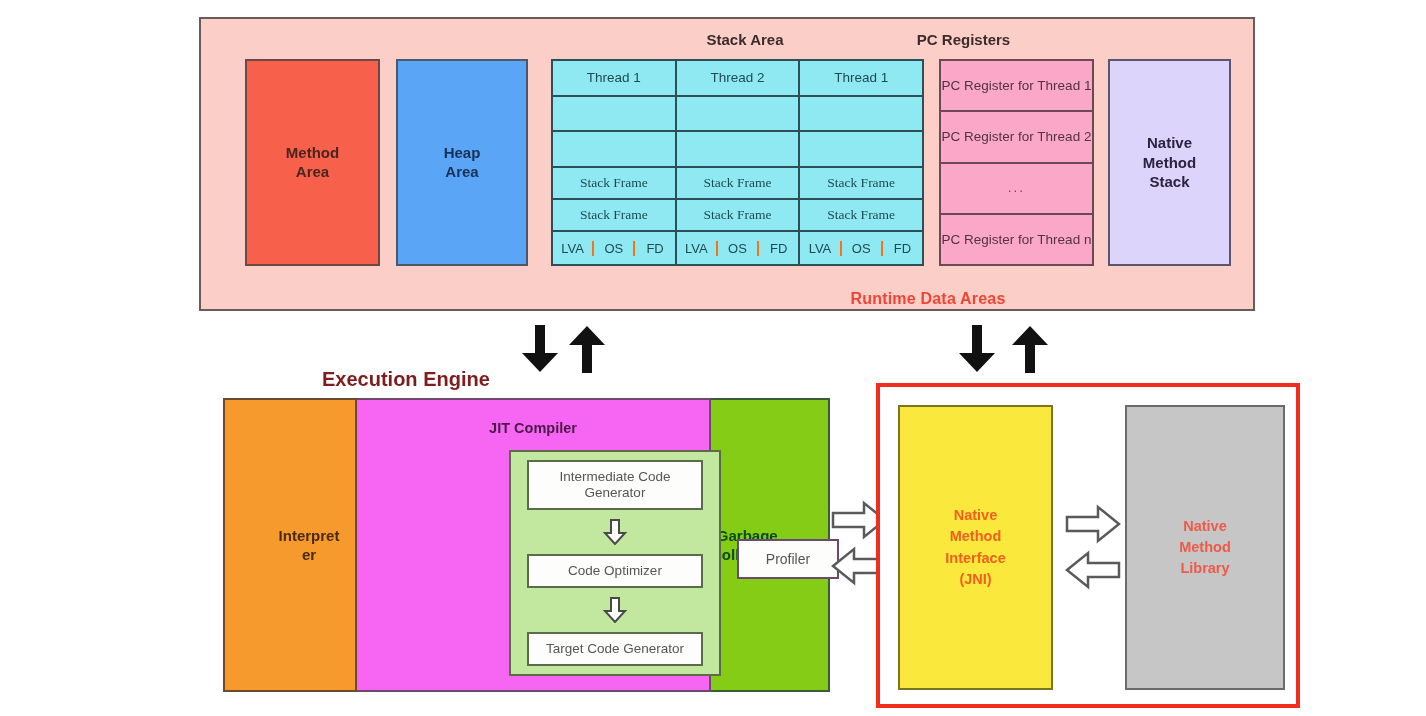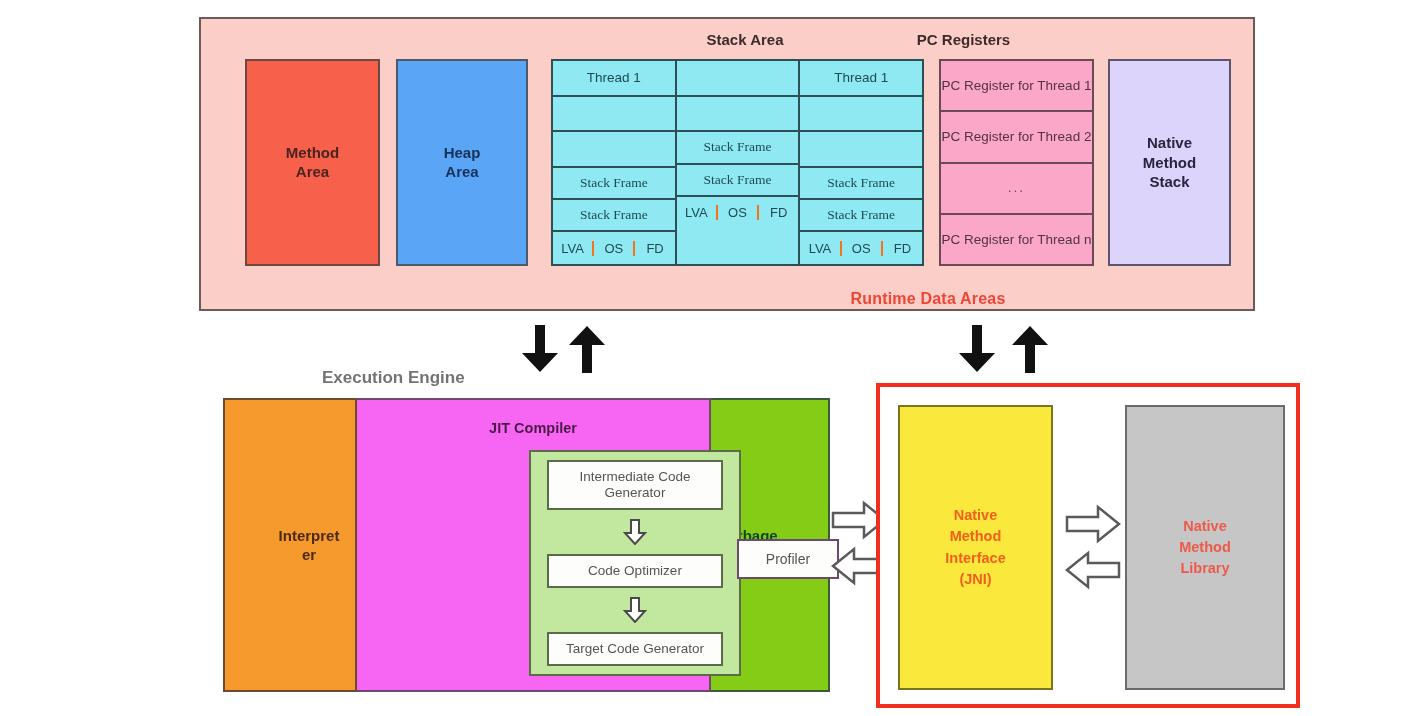--- a/index.html
+++ b/index.html
@@ -166,22 +166,22 @@
     text-align: center; line-height: 1.3;
   }
 
   
   .blk-arrow { position: absolute; width: 44px; height: 48px; }
 
   
   #ee-title {
     position: absolute;
     left: 322px; top: 368px;
-    font-weight: bold; font-size: 17px;
-    color: #737373;
+    font-weight: bold; font-size: 20px;
+    color: #7f1d1d;
     white-space: nowrap;
   }
   #ee-box {
     position: absolute;
     left: 223px; top: 398px;
     width: 607px; height: 294px;
     box-sizing: border-box;
     display: flex;
   }
   #interpreter {
@@ -216,21 +216,20 @@
     position: absolute;
     left: 152px; top: 50px;
     width: 212px; height: 226px;
     background: #c2e8a0;
     border: 2px solid #5c6b4a;
     box-sizing: border-box;
     padding: 8px 10px;
     display: flex; flex-direction: column;
     align-items: center;
     justify-content: space-between;
-    margin-left: 20px;
   }
   .jit-stage {
     width: 176px;
     background: #fdfdfb;
     border: 2px solid #5c6b4a;
     box-sizing: border-box;
     padding: 7px 4px;
     text-align: center;
     font-size: 13.5px;
     color: #555;
@@ -333,20 +332,21 @@
       <div class="srow r-blank"></div>
       <div class="srow r-frame">Stack Frame</div>
       <div class="srow r-frame">Stack Frame</div>
       <div class="srow r-tri">
         <div class="tri-cell">LVA</div>
         <div class="tri-cell">OS</div>
         <div class="tri-cell">FD</div>
       </div>
     </div>
     <div class="thread-col">
+      <div class="srow r-head">Thread 2</div>
       <div class="srow r-blank"></div>
       <div class="srow r-blank"></div>
       <div class="srow r-frame">Stack Frame</div>
       <div class="srow r-frame">Stack Frame</div>
       <div class="srow r-tri">
         <div class="tri-cell">LVA</div>
         <div class="tri-cell">OS</div>
         <div class="tri-cell">FD</div>
       </div>
     </div>

